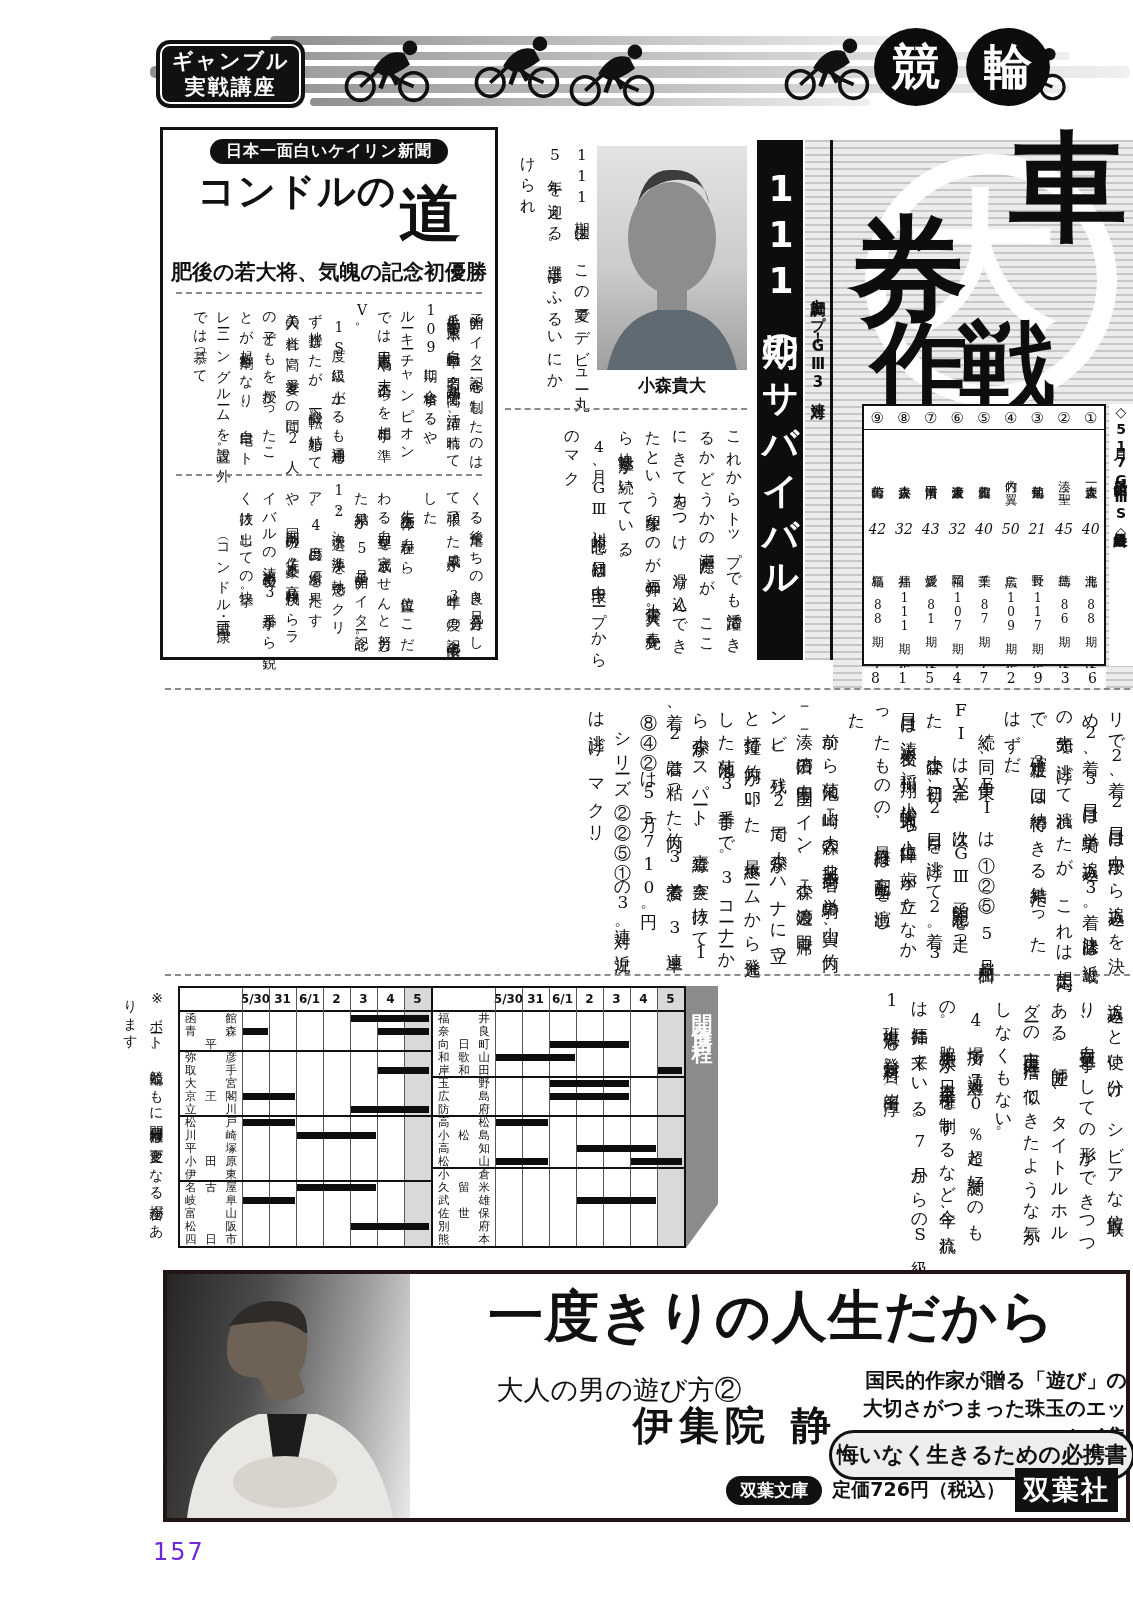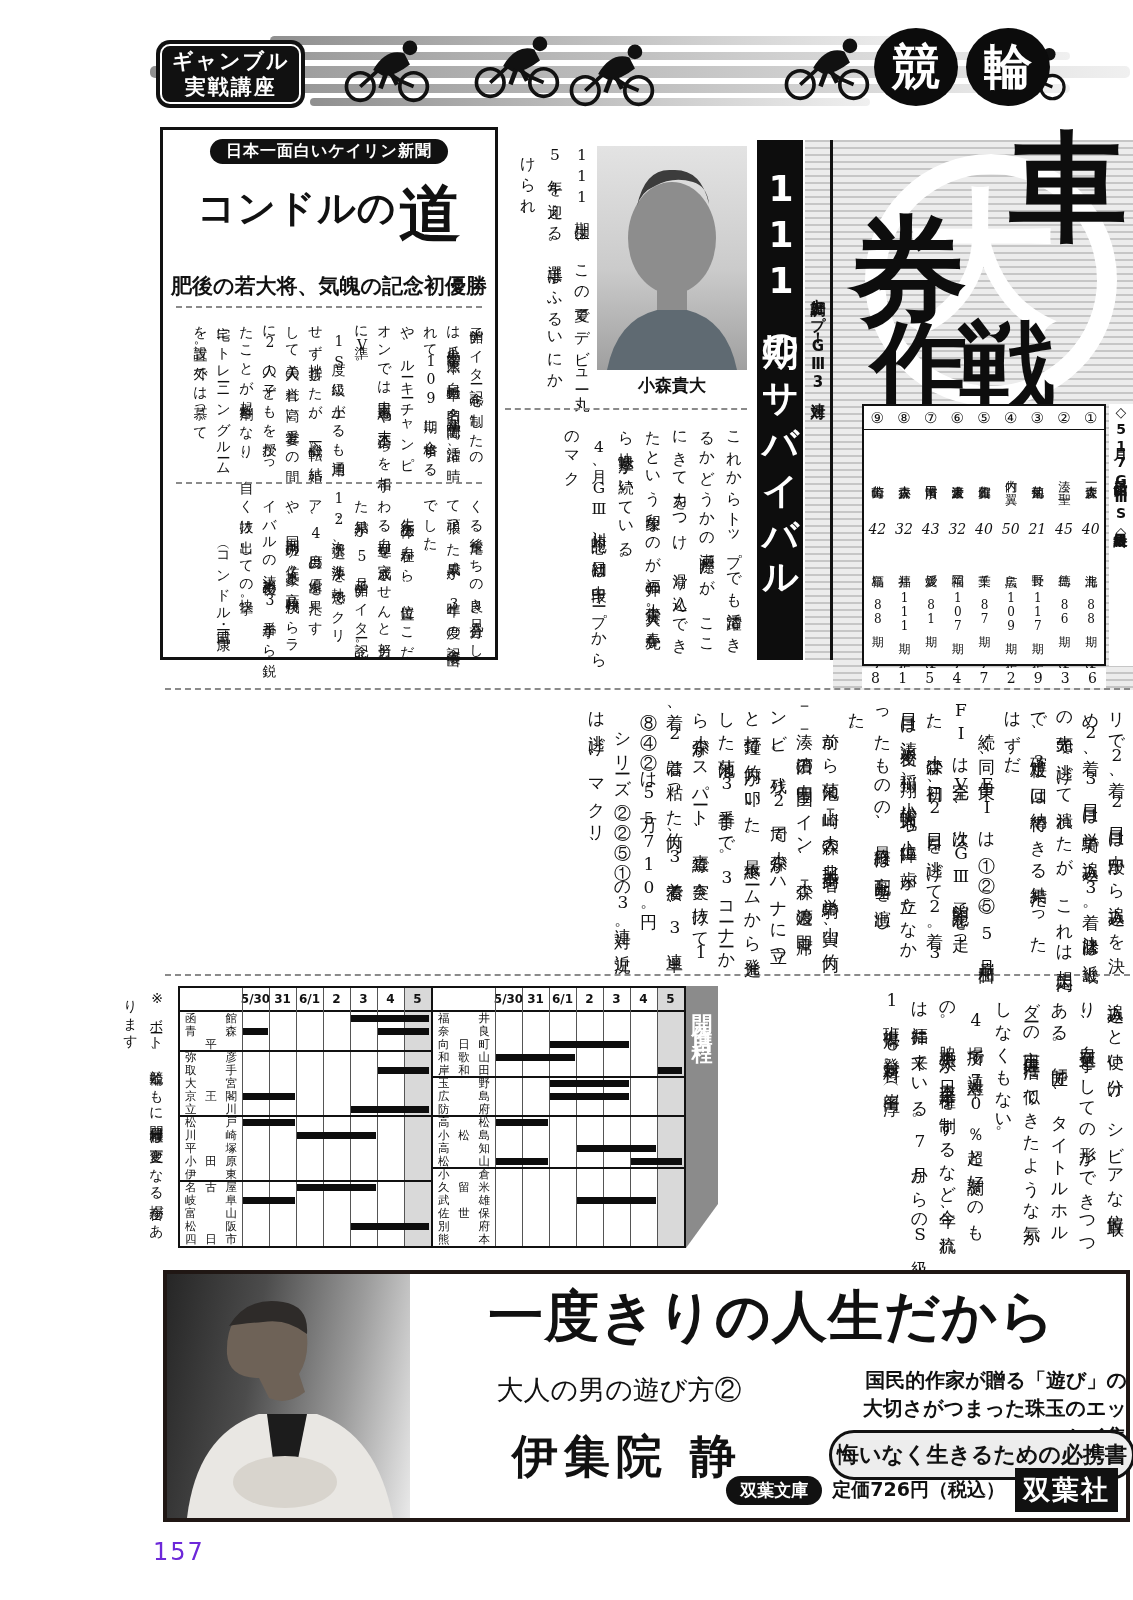--- a/index.html
+++ b/index.html
@@ -17,24 +17,24 @@
   .cyclist{position:absolute;width:92px;height:72px;}
   .keirin-circle{position:absolute;top:0;width:84px;height:78px;background:#0c0c0c;border-radius:50%;
       display:flex;align-items:center;justify-content:center;color:#fff;
       font:bold 48px "DejaVu Sans",sans-serif;}
 
   
   #condor-box{left:160px;top:127px;width:338px;height:533px;border:3px solid #111;box-sizing:border-box;
       display:flex;flex-direction:column;align-items:center;}
   #condor-tag{margin-top:9px;background:#111;color:#fff;border-radius:999px;padding:2px 16px;
       font:bold 16px "DejaVu Sans",sans-serif;letter-spacing:1px;}
-  #condor-title{display:flex;align-items:center;line-height:1;margin-top:2px;}
+  #condor-title{display:flex;align-items:flex-start;line-height:1;margin-top:2px;}
   #condor-title .main{font:bold 38px "DejaVu Sans",sans-serif;letter-spacing:1px;}
   #condor-title .michi{font:bold 62px "DejaVu Serif",serif;margin-left:2px;transform:translateY(6px);}
-  #condor-sub{font:bold 21px "DejaVu Sans",sans-serif;margin-top:22px;letter-spacing:0px;}
+  #condor-sub{font:bold 21px "DejaVu Sans",sans-serif;margin-top:8px;letter-spacing:0px;}
   .dashed-sep{border-top:2px dashed #8a8a8a;width:92%;}
   .condor-body{height:196px;width:318px;font-size:14px;letter-spacing:2.5px;line-height:23px;margin-top:8px;}
   #condor-body2{height:208px;margin-top:6px;}
 
   
   #feature-intro{left:507px;top:146px;width:88px;height:252px;font-size:15.5px;letter-spacing:3px;line-height:27px;}
   #rider-figure{left:597px;top:146px;width:150px;}
   #rider-photo{width:150px;height:224px;background:linear-gradient(180deg,#e3e3e3 0%,#cbcbcb 55%,#9f9f9f 100%);overflow:hidden;}
   #rider-caption{text-align:center;font:bold 17px "DejaVu Sans",sans-serif;margin-top:4px;}
   #feature-sep{left:505px;top:408px;width:242px;border-top:2px dashed #8a8a8a;}
@@ -98,21 +98,21 @@
       display:flex;justify-content:center;}
   #kaisai-banner .vtext{color:#fff;font:bold 21px "DejaVu Sans",sans-serif;letter-spacing:10px;padding-top:12px;}
   #article3{left:724px;top:990px;width:406px;height:262px;font-size:17px;letter-spacing:3px;line-height:28px;}
 
   
   #ad-box{left:163px;top:1270px;width:967px;height:252px;border:4px solid #201714;box-sizing:border-box;background:#fff;}
   #ad-photo{left:0;top:0;width:243px;height:100%;background:linear-gradient(100deg,#262626 0%,#4c4c4c 35%,#9b9b9b 70%,#e9e9e9 100%);overflow:hidden;}
   #ad-title{left:250px;top:6px;width:710px;text-align:center;font-weight:bold;font-size:55px;letter-spacing:1px;}
   #ad-series{left:252px;top:98px;width:400px;text-align:center;font-size:27px;}
   #ad-copy{left:680px;top:92px;width:280px;font:bold 20px/1.4 "DejaVu Sans",sans-serif;white-space:pre-line;text-align:right;}
-  #ad-author{left:250px;top:152px;width:420px;text-align:center;font-weight:bold;font-size:46px;letter-spacing:6px;}
+  #ad-author{left:250px;top:124px;width:420px;text-align:right;font-weight:bold;font-size:40px;letter-spacing:6px;}
   #ad-pill{left:662px;top:156px;width:300px;height:44px;border:3px solid #111;border-radius:26px;background:#ededed;
       display:flex;align-items:center;justify-content:center;font:bold 22px "DejaVu Sans",sans-serif;}
   #ad-bottom{right:8px;bottom:6px;display:flex;align-items:center;gap:10px;}
   #ad-label{background:#111;color:#fff;border-radius:999px;padding:3px 14px;font:bold 17px "DejaVu Sans",sans-serif;}
   #ad-price{font:bold 19px "DejaVu Sans",sans-serif;}
   #ad-publisher{background:#111;color:#fff;padding:4px 8px;font:bold 27px "DejaVu Sans",sans-serif;letter-spacing:2px;}
 
   #page-number{left:153px;top:1538px;font:24px "DejaVu Sans",sans-serif;color:#6d28d9;letter-spacing:2px;}
 </style>
 </head>

